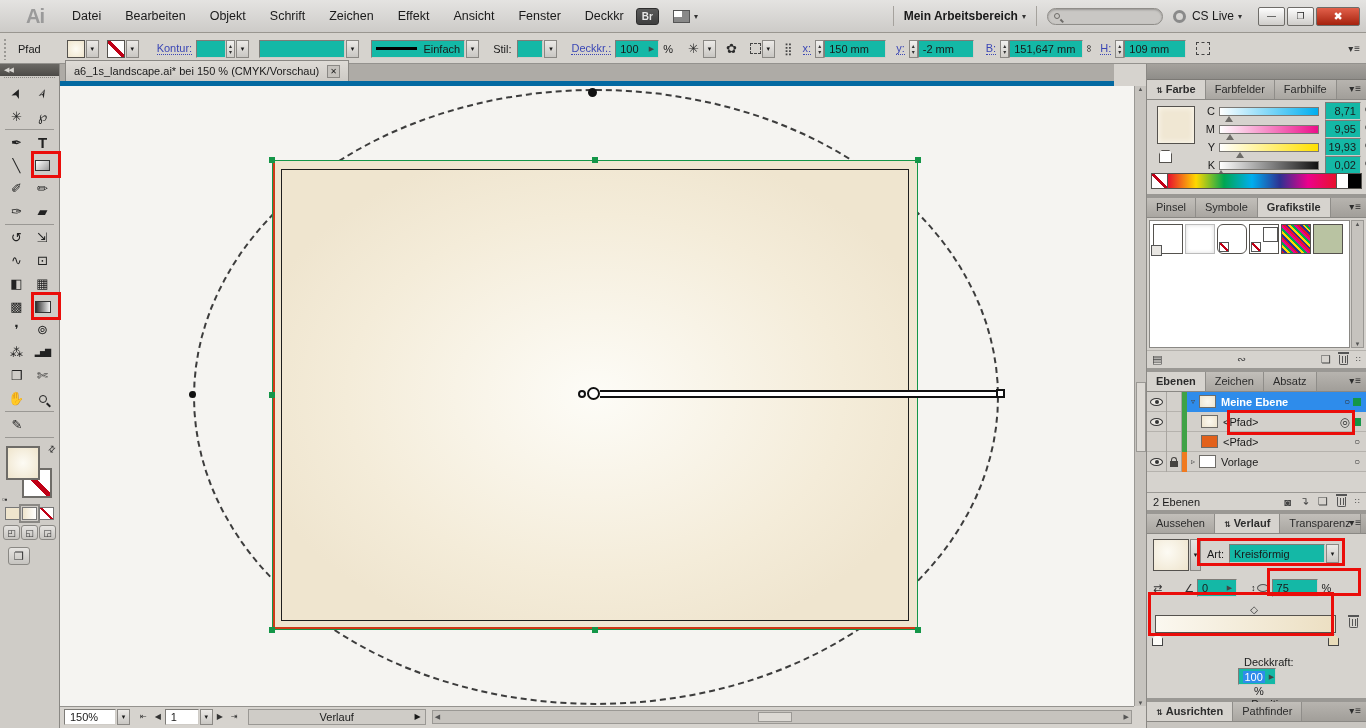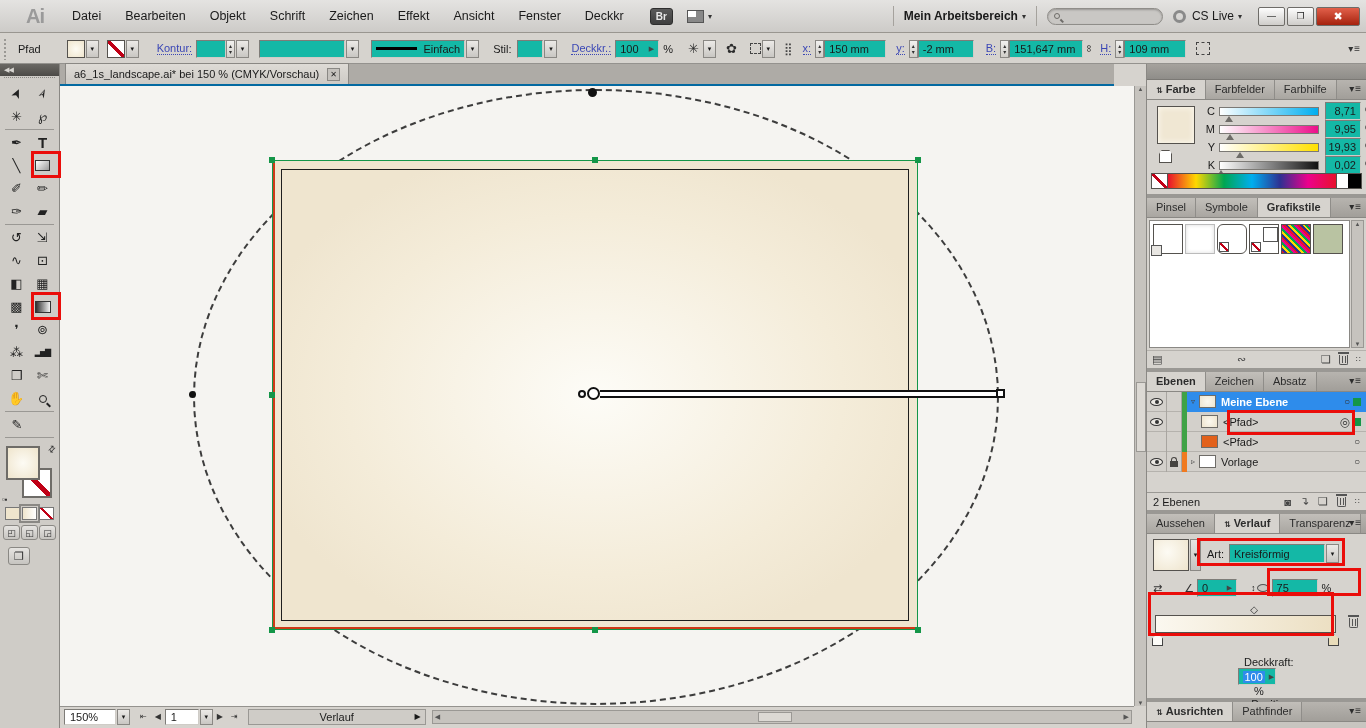--- a/index.html
+++ b/index.html
@@ -8,21 +8,21 @@
        background:#d6d3ce;-webkit-font-smoothing:antialiased;}
   *{box-sizing:border-box;}
   .flex{display:flex;align-items:center;}
 
   
   #menubar{position:absolute;left:0;top:0;width:1366px;height:33px;
     background:linear-gradient(#e4e3e1,#cdcbc8);border-bottom:1px solid #999690;display:flex;align-items:center;}
   #menubar .logo{color:#9a9a9a;font-weight:bold;font-size:20px;margin:0 16px 0 26px;letter-spacing:-1px;}
   .menu-item{padding:0 12px;font-size:12.5px;cursor:default;}
   .mini-btn{background:linear-gradient(#5a5a5a,#3f3f3f);color:#e8e8e8;border:1px solid #2e2e2e;border-radius:3px;
-    font-size:10px;font-weight:bold;padding:2px 5px;margin-left:14px;text-align:center;}
+    font-size:10px;font-weight:bold;padding:2px 5px;text-align:center;}
   .arrange-icon{width:17px;height:13px;border:1px solid #555;background:
     linear-gradient(#fff,#fff) 0 0/8px 6px no-repeat, linear-gradient(#888,#888);margin-left:14px;}
   .dd{font-size:8px;margin-left:4px;color:#333;}
   .vsep{width:1px;height:20px;background:#a5a29d;margin:0 10px;}
   #workspace{font-weight:bold;font-size:12px;}
   #searchbox{width:116px;height:17px;border-radius:9px;background:#c9c7c4;border:1px solid #8f8d89;
     box-shadow:inset 0 1px 2px rgba(0,0,0,.25);display:flex;align-items:center;padding:0 6px;}
   .icon-search{width:6px;height:6px;border:1.5px solid #6e6c68;border-radius:50%;position:relative;flex:0 0 auto;}
   .icon-search::after{content:"";position:absolute;width:4px;height:1.5px;background:#6e6c68;transform:rotate(45deg);left:5px;top:6px;}
   #searchbox input{border:none;background:transparent;outline:none;width:90px;font-size:11px;margin-left:4px;}
@@ -48,21 +48,21 @@
   .stepper{display:inline-flex;flex-direction:column;justify-content:center;font-size:6px;line-height:6px;
     color:#333;border:1px solid #8a8884;background:linear-gradient(#f2f1ef,#d0cec9);height:18px;padding:0 2px;}
   .spin-r{font-size:7px;color:#444;margin-left:4px;}
   .stroke-line{width:70px;height:3px;background:#000;margin-right:6px;}
   .cb-icon{font-size:13px;margin:0 3px;color:#2c2c2c;}
   .dashed-sq{width:11px;height:11px;border:1px dashed #444;display:inline-block;}
   .dotgrid{font-size:12px;color:#444;letter-spacing:-2px;}
   .pmenu-glyph{font-size:10px;color:#333;letter-spacing:1px;}
 
   
-  #tabrow{position:absolute;left:60px;top:64px;width:1054px;height:22px;background:#aeaba6;border-bottom:2px solid #0369a1;display:flex;align-items:flex-end;}
+  #tabrow{position:absolute;left:60px;top:64px;width:1054px;height:22px;background:#aeaba6;border-bottom:5px solid #0369a1;display:flex;align-items:flex-end;}
   #doctab{height:21px;margin-left:5px;background:linear-gradient(#dedbd6,#cdcac5);border:1px solid #8a8884;border-bottom:none;
     display:flex;align-items:center;padding:0 8px;font-size:11px;}
   #doctab .close-box{width:13px;height:13px;border:1px solid #8a8884;background:#c5c2bd;font-size:8px;
     display:flex;align-items:center;justify-content:center;margin-left:8px;}
 
   
   #toolbar{position:absolute;left:0;top:64px;width:60px;height:664px;background:#cfccc7;border-right:1px solid #8a8884;}
   #tb-head{height:12px;background:linear-gradient(#6b6965,#4c4a47);color:#d8d6d2;font-size:7px;line-height:12px;padding-left:4px;letter-spacing:-1px;}
   .tb-dots{height:4px;margin:1px 4px;border-top:1px dotted #8a8884;}
   .tool-row{display:flex;justify-content:center;}

